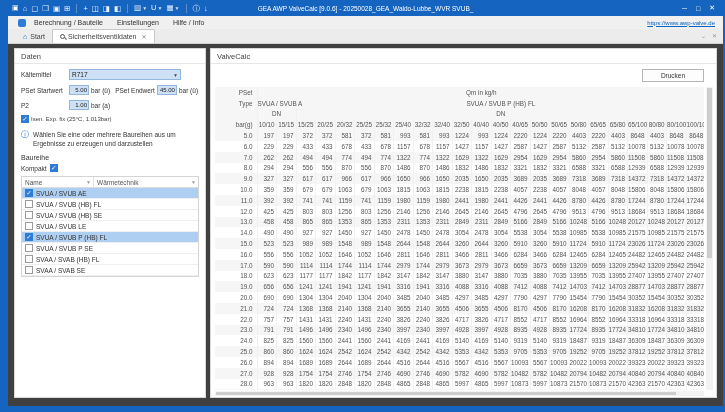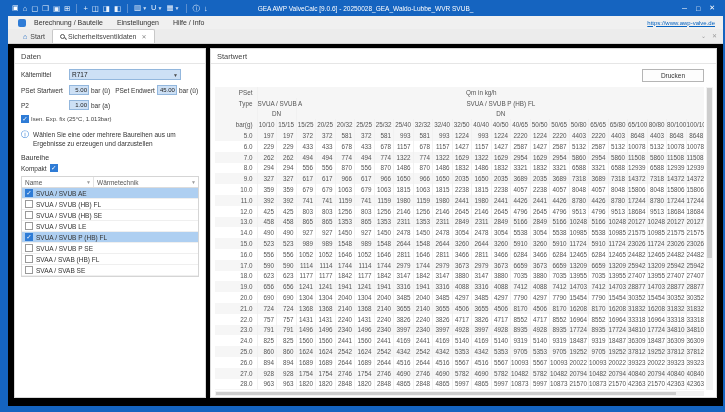--- a/index.html
+++ b/index.html
@@ -33,21 +33,21 @@
   .tabbar{height:15px;background:#ececec;border-bottom:1px solid #d2d2d2;display:flex;align-items:flex-end;padding:0 0 0 8px;font-size:7px;flex:0 0 auto;position:relative;}
   .tab{display:inline-flex;align-items:center;gap:3px;height:14px;padding:0 7px;color:#444;cursor:default;}
   .tab.active{background:#fff;border:1px solid #c8c8c8;border-bottom:none;border-radius:2px 2px 0 0;}
   .tab .home-glyph{font-size:7px;color:#1564c0;}
   .tab .close{color:#888;font-size:6px;margin-left:2px;}
   .mag{width:5px;height:5px;border:1px solid #555;border-radius:50%;position:relative;display:inline-block;}
   .mag::after{content:"";position:absolute;width:3px;height:1px;background:#555;transform:rotate(45deg);right:-2.5px;bottom:-1px;}
   .tabbar-controls{position:absolute;right:6px;top:3px;display:flex;gap:6px;color:#9a9a9a;font-size:6px;}
 
   
-  .content{flex:1;position:relative;background:#000000;}
+  .content{flex:1;position:relative;background:#404040;}
   .panel{position:absolute;border:1px solid #d9d9d9;background:#fff;}
   .panel-daten{left:6px;top:4px;width:192px;bottom:8px;}
   .panel-ergebnisse{left:202px;top:4px;right:6px;bottom:8px;}
   .panel-header{padding:3px 6px 2px 6px;font-size:7.5px;color:#444;border-bottom:1px solid #e6e6e6;}
 
   
   .daten-body{padding:5px 6px;font-size:6.5px;}
   .field-row{display:flex;align-items:center;gap:2px;margin-bottom:5px;white-space:nowrap;}
   .flabel{width:46px;flex:0 0 auto;color:#333;}
   .flabel-sm{color:#333;}
@@ -233,21 +233,21 @@
                 <div class="sg-row">
                   <span class="cb"></span>
                   <span class="rowlabel">SVAA / SVAB SE</span>
                 </div>
               </div>
           </div>
         </div>
       </div>
 
       <div class="panel panel-ergebnisse">
-        <div class="panel-header">Startwert</div>
+        <div class="panel-header">ValveCalc</div>
         <div class="erg-body">
           <div class="print-btn">Drucken</div>
           <div class="table-wrap">
             <table class="res" id="res-table" style="width: 490.5px;">
                 <colgroup>
                   <col style="width: 42px;">
                   <col style="width: 19.5px;">
                   <col style="width: 19.5px;">
                   <col style="width: 19.5px;">
                   <col style="width: 19.5px;">

